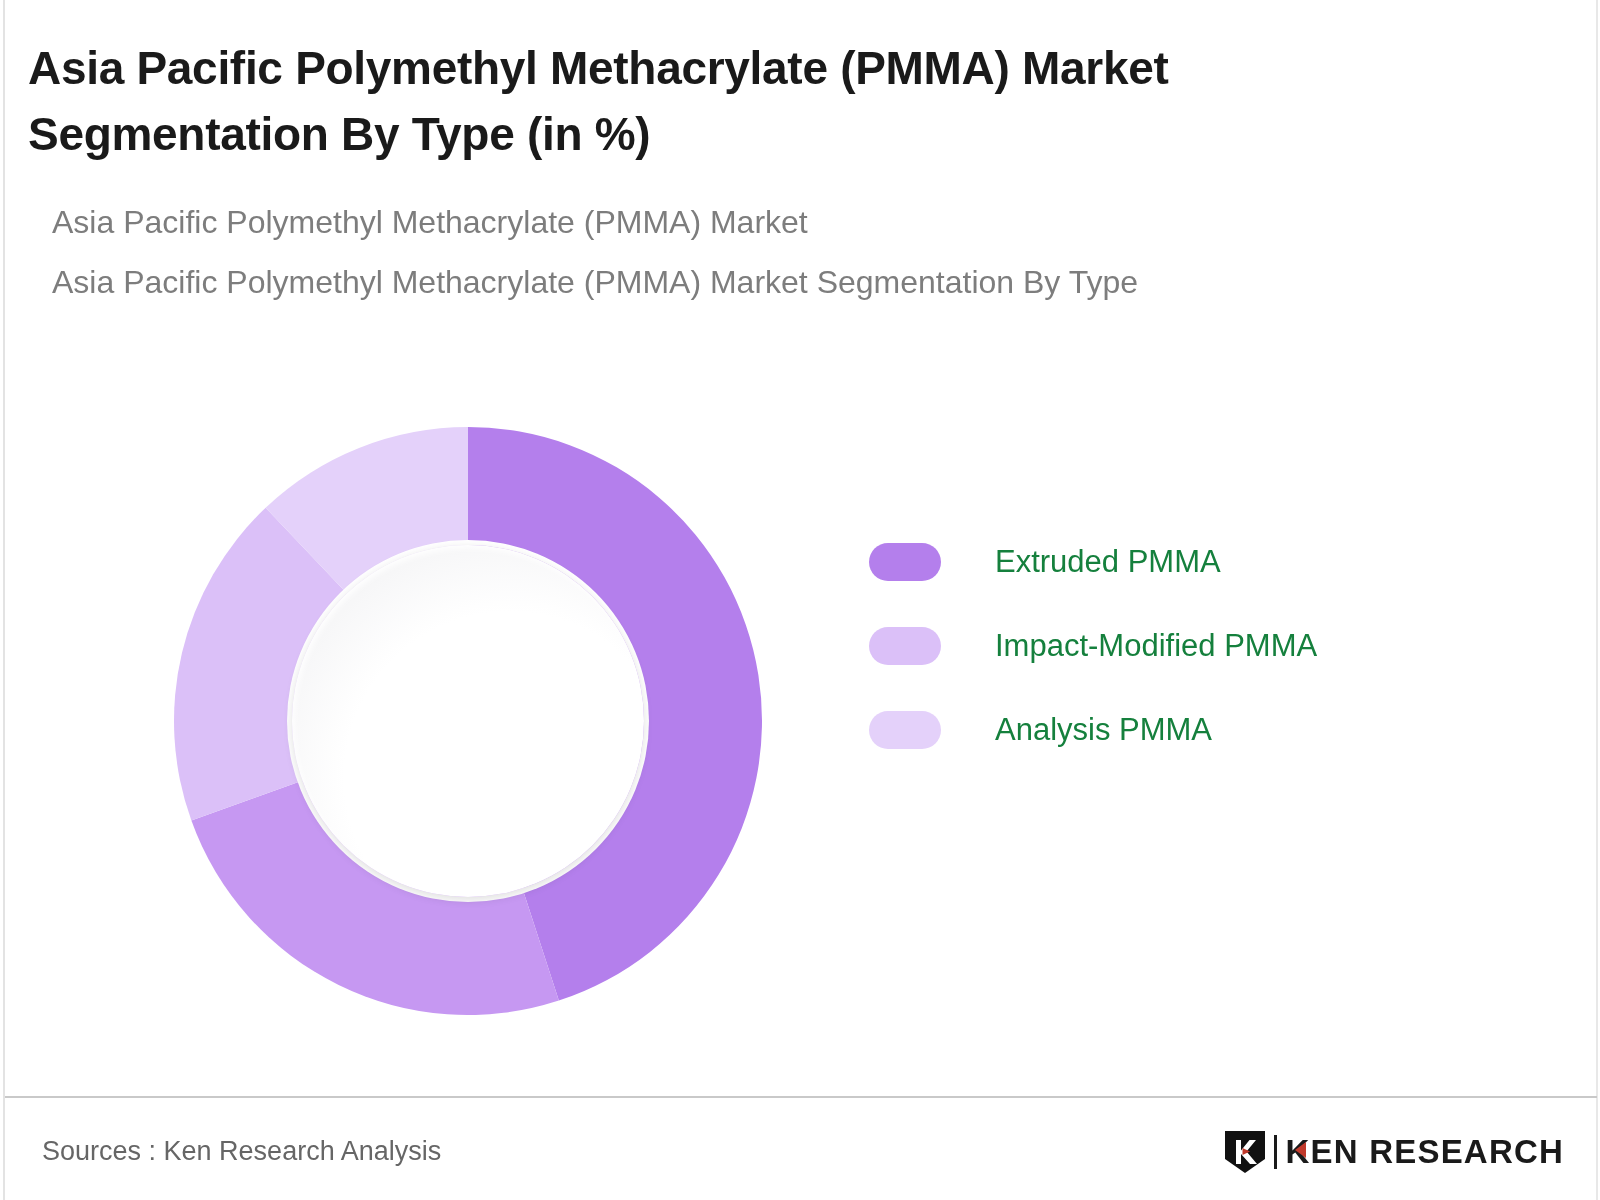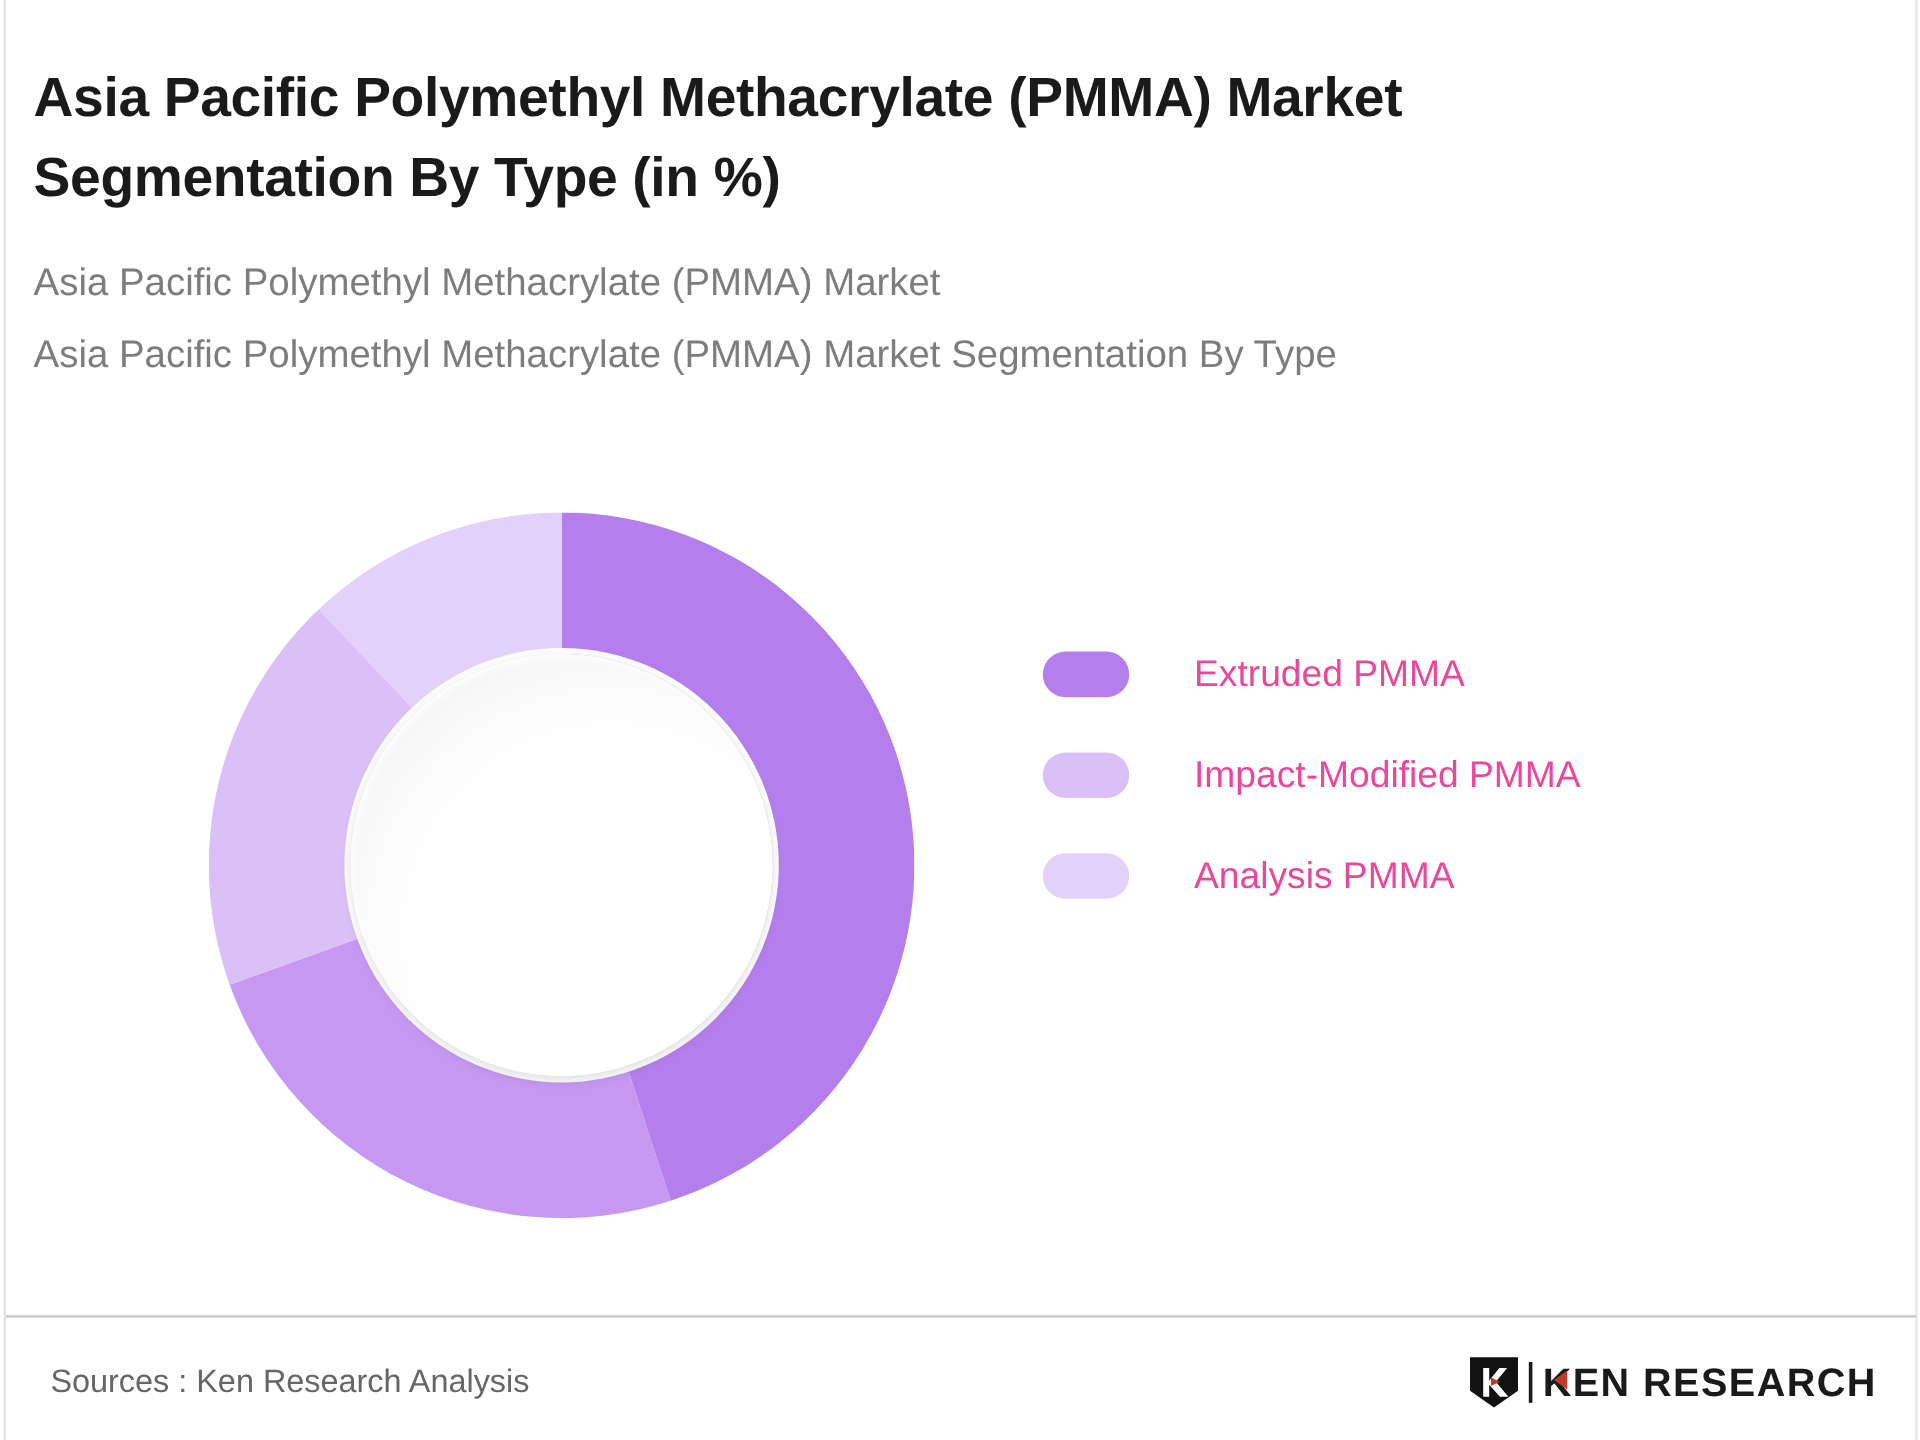--- a/index.html
+++ b/index.html
@@ -32,39 +32,40 @@
     position: absolute;
     right: 2px; top: 0; bottom: 0;
     width: 2px;
     background: #e8e8e8;
   }
 
   
   .header {
     position: absolute;
     left: 28px;
-    top: 48px;
+    top: 35px;
     width: 1400px;
   }
   .title {
     font-size: 46px;
     line-height: 1.44;
     font-weight: 700;
     color: #1a1a1a;
     letter-spacing: -0.3px;
     max-width: 1360px;
   }
   .subtitles {
     margin-top: 26px;
   }
   .subtitle {
     font-size: 32px;
     line-height: 1.86;
     font-weight: 400;
     color: #7d7d7d;
+    margin-left: 24px;
   }
 
   
   .chart-area {
     position: absolute;
     left: 0;
     top: 400px;
     width: 1600px;
     height: 650px;
   }
@@ -129,21 +130,21 @@
   }
   .legend-swatch {
     width: 72px;
     height: 38px;
     border-radius: 19px;
     flex: 0 0 auto;
   }
   .legend-label {
     margin-left: 54px;
     font-size: 31px;
-    color: #ec4899;
+    color: #15803d;
     font-weight: 400;
     white-space: nowrap;
   }
 
   
   .footer-rule {
     position: absolute;
     left: 5px;
     right: 3px;
     top: 1096px;

